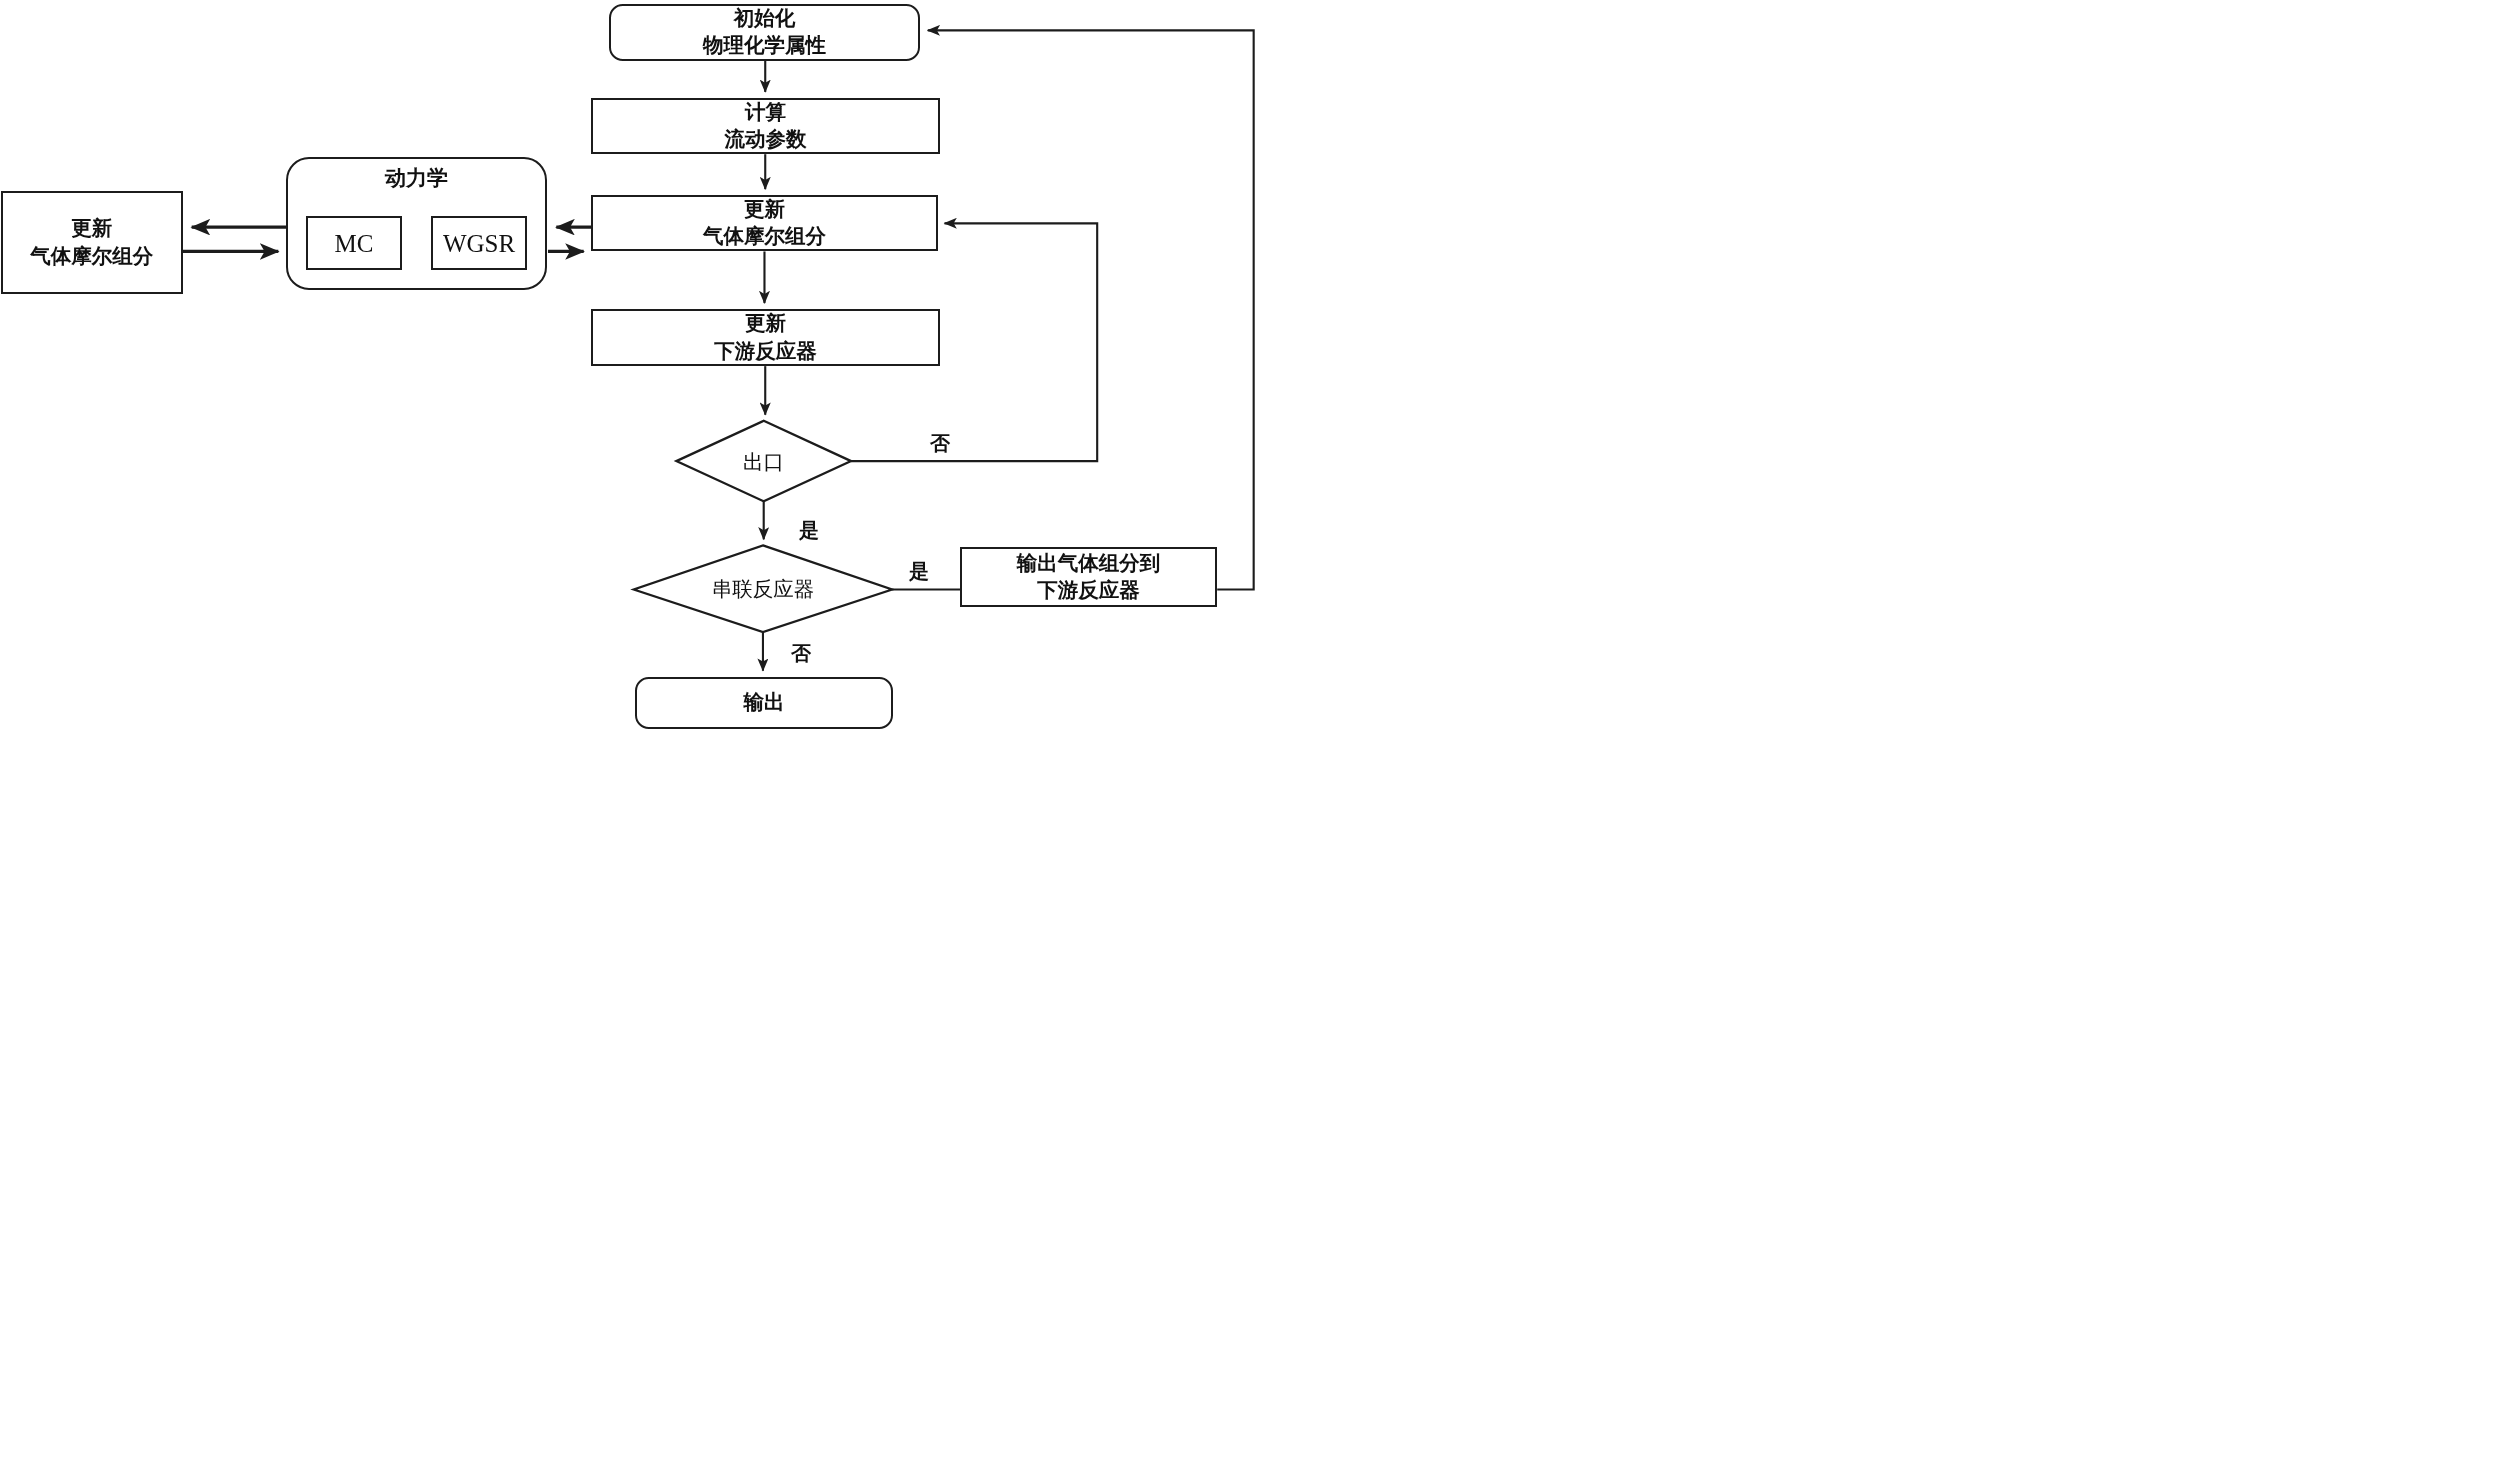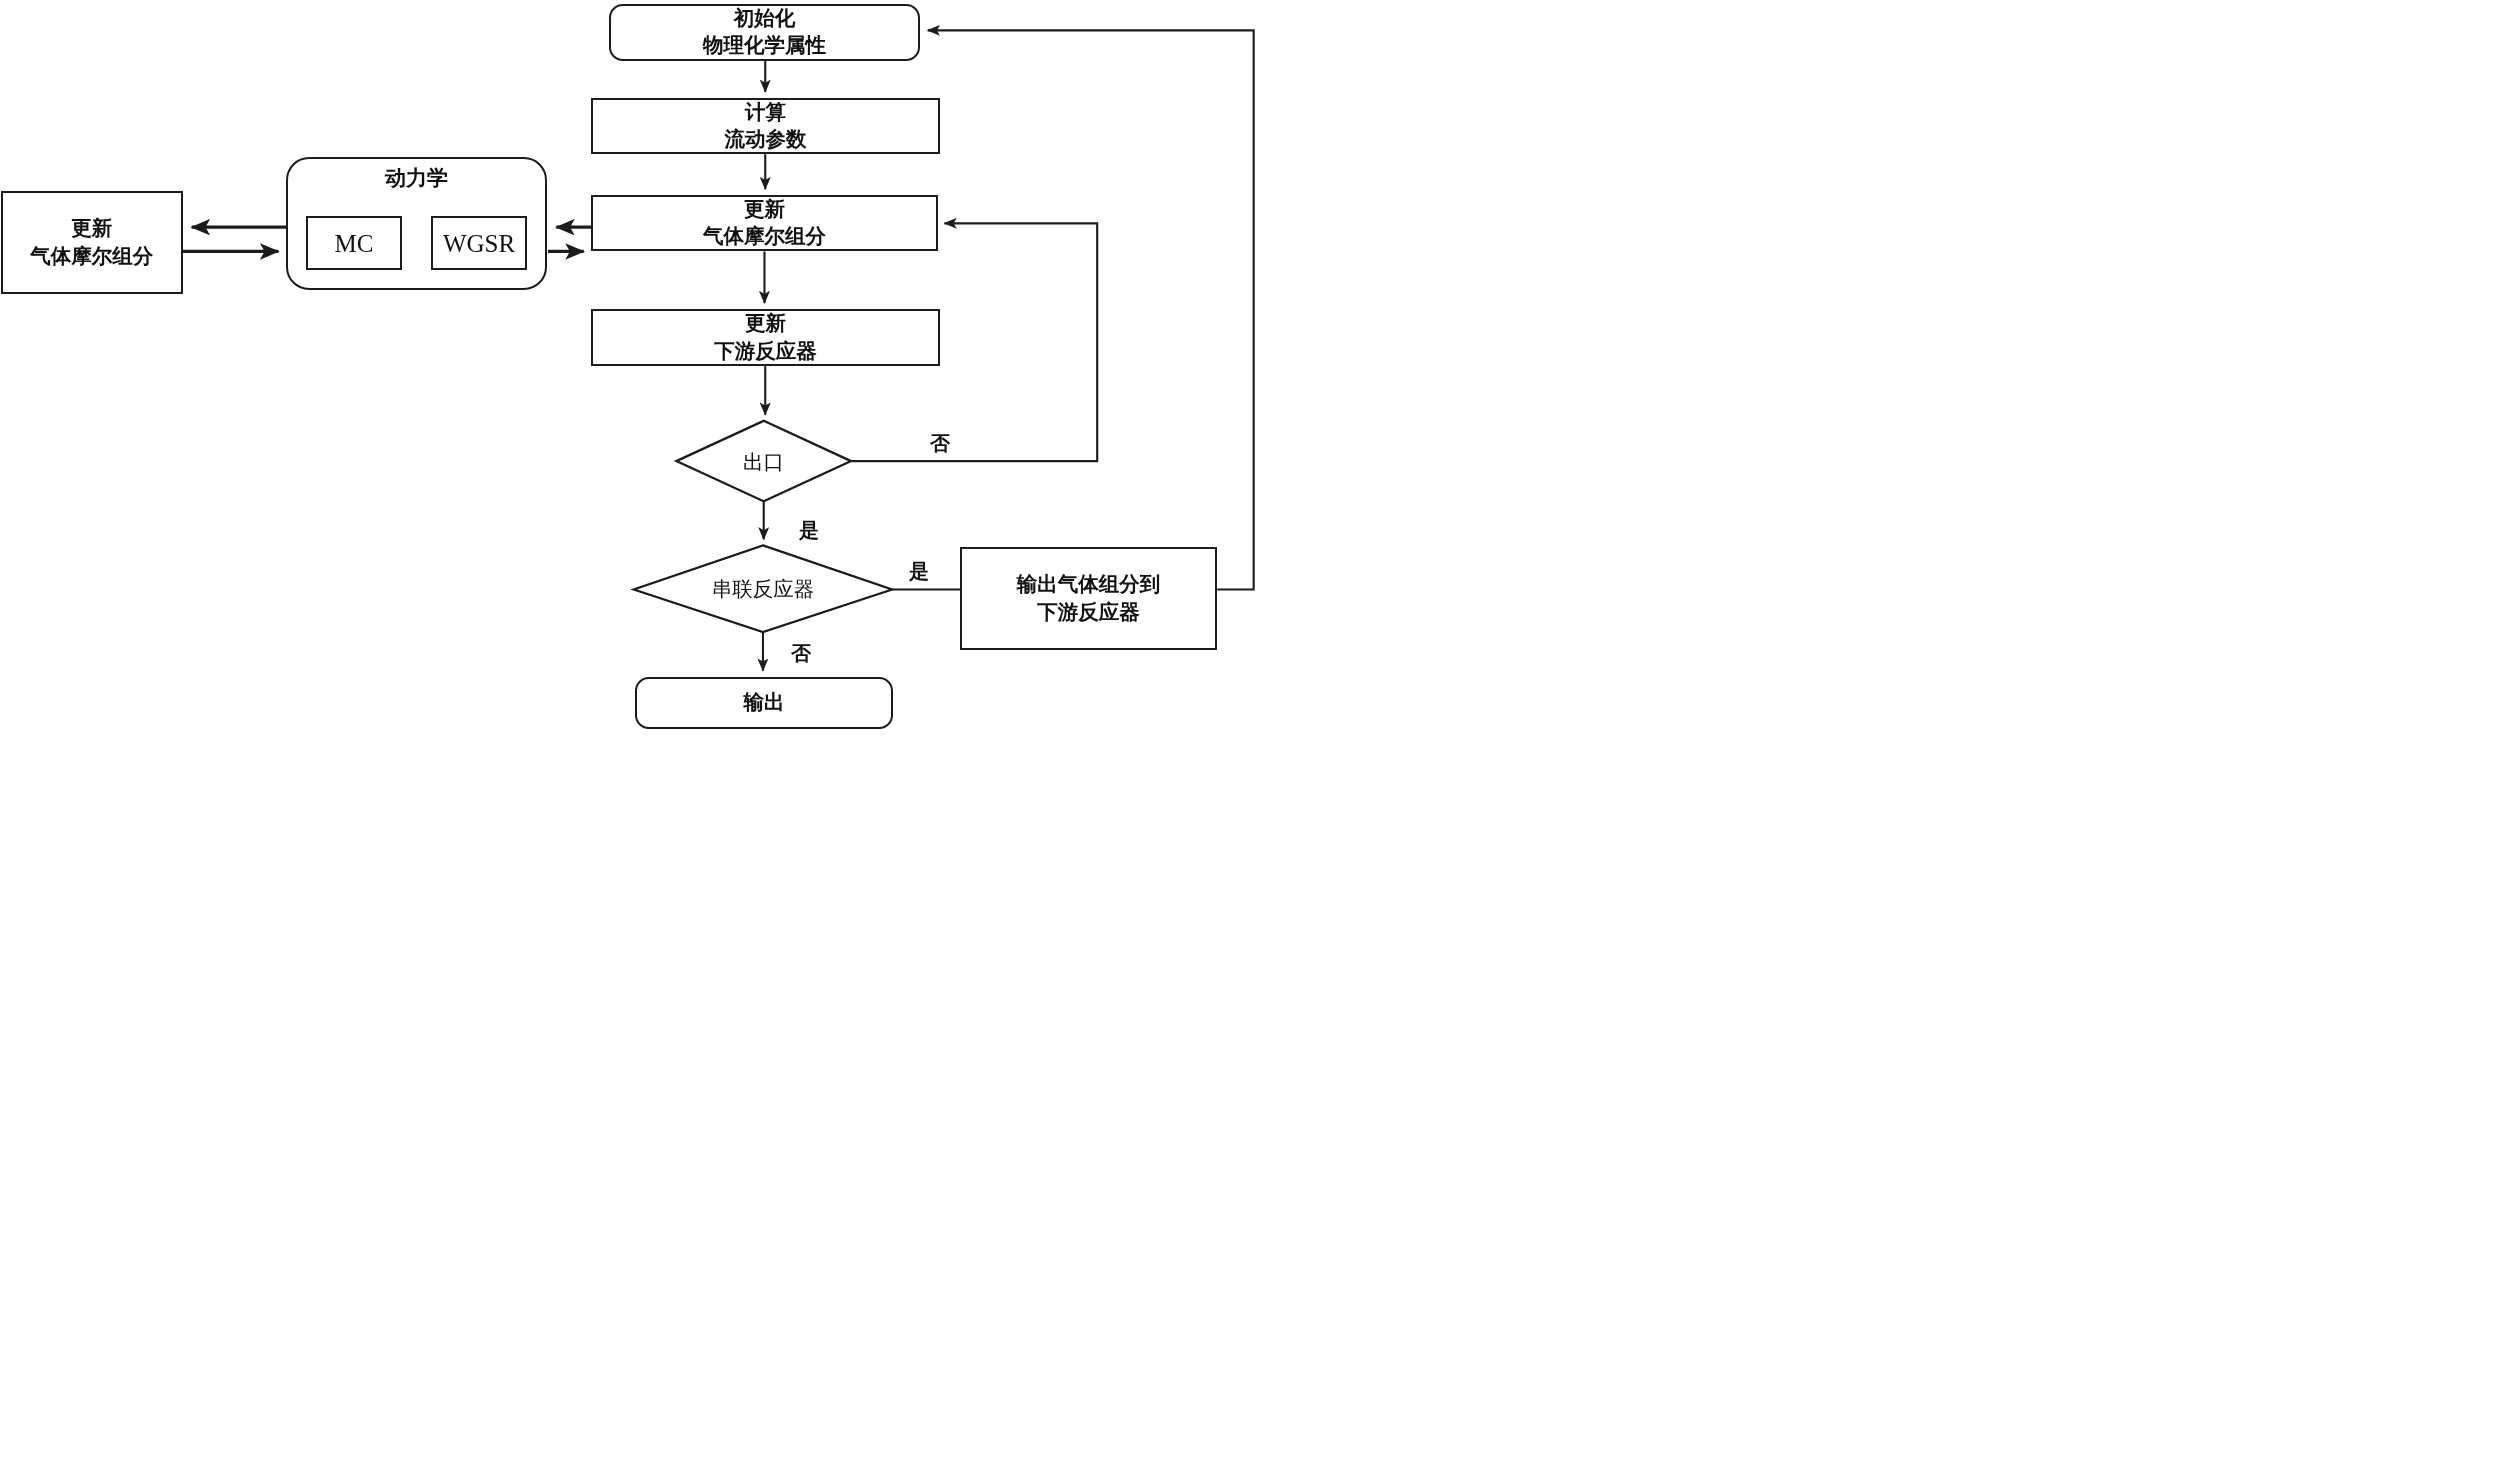--- a/index.html
+++ b/index.html
@@ -127,21 +127,21 @@
   </div>
 
   <div class="node" style="left:591px; top:309px; width:349px; height:57px;">
     <span class="ln">更新</span>
     <span class="ln">下游反应器</span>
   </div>
 
   <div class="diamond-label" style="left:676px; top:421px; width:175px; height:81px;">出口</div>
   <div class="diamond-label" style="left:634px; top:545px; width:258px; height:87px;">串联反应器</div>
 
-  <div class="node" style="left:960px; top:547px; width:257px; height:103px;text-align:right;">
+  <div class="node" style="left:960px; top:547px; width:257px; height:60px;text-align:right;">
     <span class="ln">输出气体组分到</span>
     <span class="ln">下游反应器</span>
   </div>
 
   <div class="node rounded" style="left:635px; top:677px; width:258px; height:52px;">
     <span class="ln">输出</span>
   </div>
 
   <div class="node rounded-big" style="left:286px; top:157px; width:261px; height:133px;"></div>
   <div class="kinetics-title">动力学</div>

